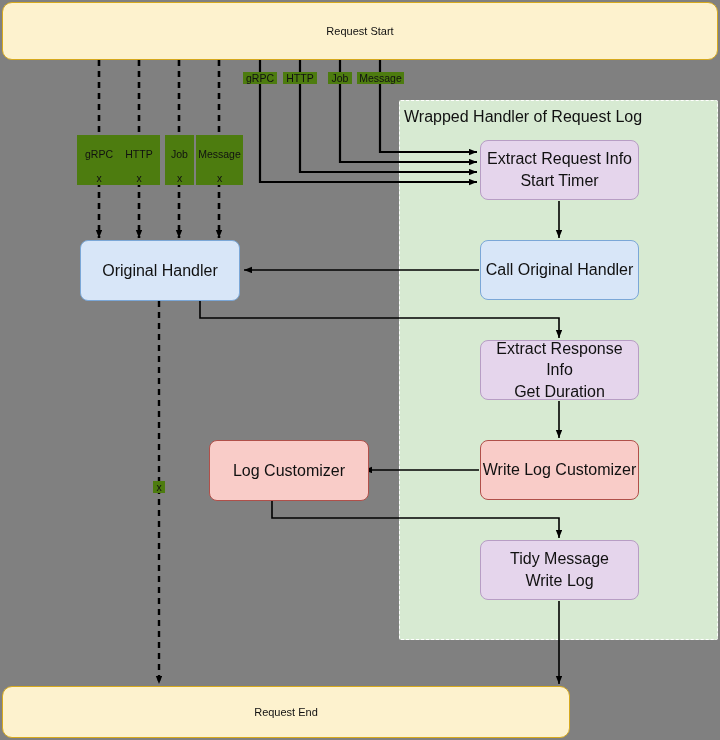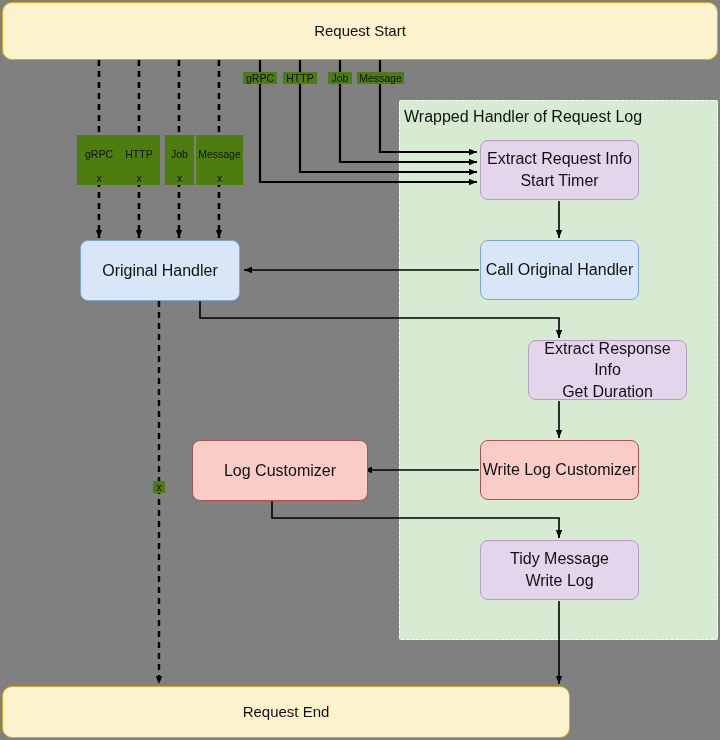--- a/index.html
+++ b/index.html
@@ -32,21 +32,21 @@
     border-radius: 8px;
     font-size: 16px;
     color: #111111;
     line-height: 1.35;
     white-space: pre-line;
   }
   .terminal {
     background: #fdf2ce;
     border: 1.5px solid #d6a91e;
     border-radius: 10px;
-    font-size: 15px;
+    font-size: 11px;
   }
   .group-box {
     position: absolute;
     box-sizing: border-box;
     background: #d7ead2;
     border: 1.5px dashed #ffffff;
     border-radius: 2px;
   }
   .group-title {
     position: absolute;
@@ -128,31 +128,31 @@
 
   <div class="node terminal" style="left:2px; top:2px; width:716px; height:58px;">Request Start</div>
 
   <div class="node terminal" style="left:2px; top:686px; width:568px; height:52px;">Request End</div>
 
   <div class="node n-purple" style="left:480px; top:140px; width:159px; height:60px;">Extract Request Info
 Start Timer</div>
 
   <div class="node n-blue" style="left:480px; top:240px; width:159px; height:60px;">Call Original Handler</div>
 
-  <div class="node n-purple" style="left:480px; top:340px; width:159px; height:60px;margin-left:48px;">Extract Response Info
+  <div class="node n-purple" style="left:480px; top:340px; width:159px; height:60px;">Extract Response Info
 Get Duration</div>
 
   <div class="node n-red" style="left:480px; top:440px; width:159px; height:60px;">Write Log Customizer</div>
 
   <div class="node n-purple" style="left:480px; top:540px; width:159px; height:60px;">Tidy Message
 Write Log</div>
 
   <div class="node n-blue" style="left:80px; top:240px; width:160px; height:61px;">Original Handler</div>
 
-  <div class="node n-red" style="left:192px; top:440px; width:176px; height:61px;">Log Customizer</div>
+  <div class="node n-red" style="left:209px; top:440px; width:160px; height:61px;">Log Customizer</div>
 
   <div class="edge-label two-line" style="left:77px; top:135px; width:44px;">
     <span>gRPC</span><br>
     <span>x</span>
   </div>
   <div class="edge-label two-line" style="left:118px; top:135px; width:42px;">
     <span>HTTP</span><br>
     <span>x</span>
   </div>
   <div class="edge-label two-line" style="left:165px; top:135px; width:29px;">

